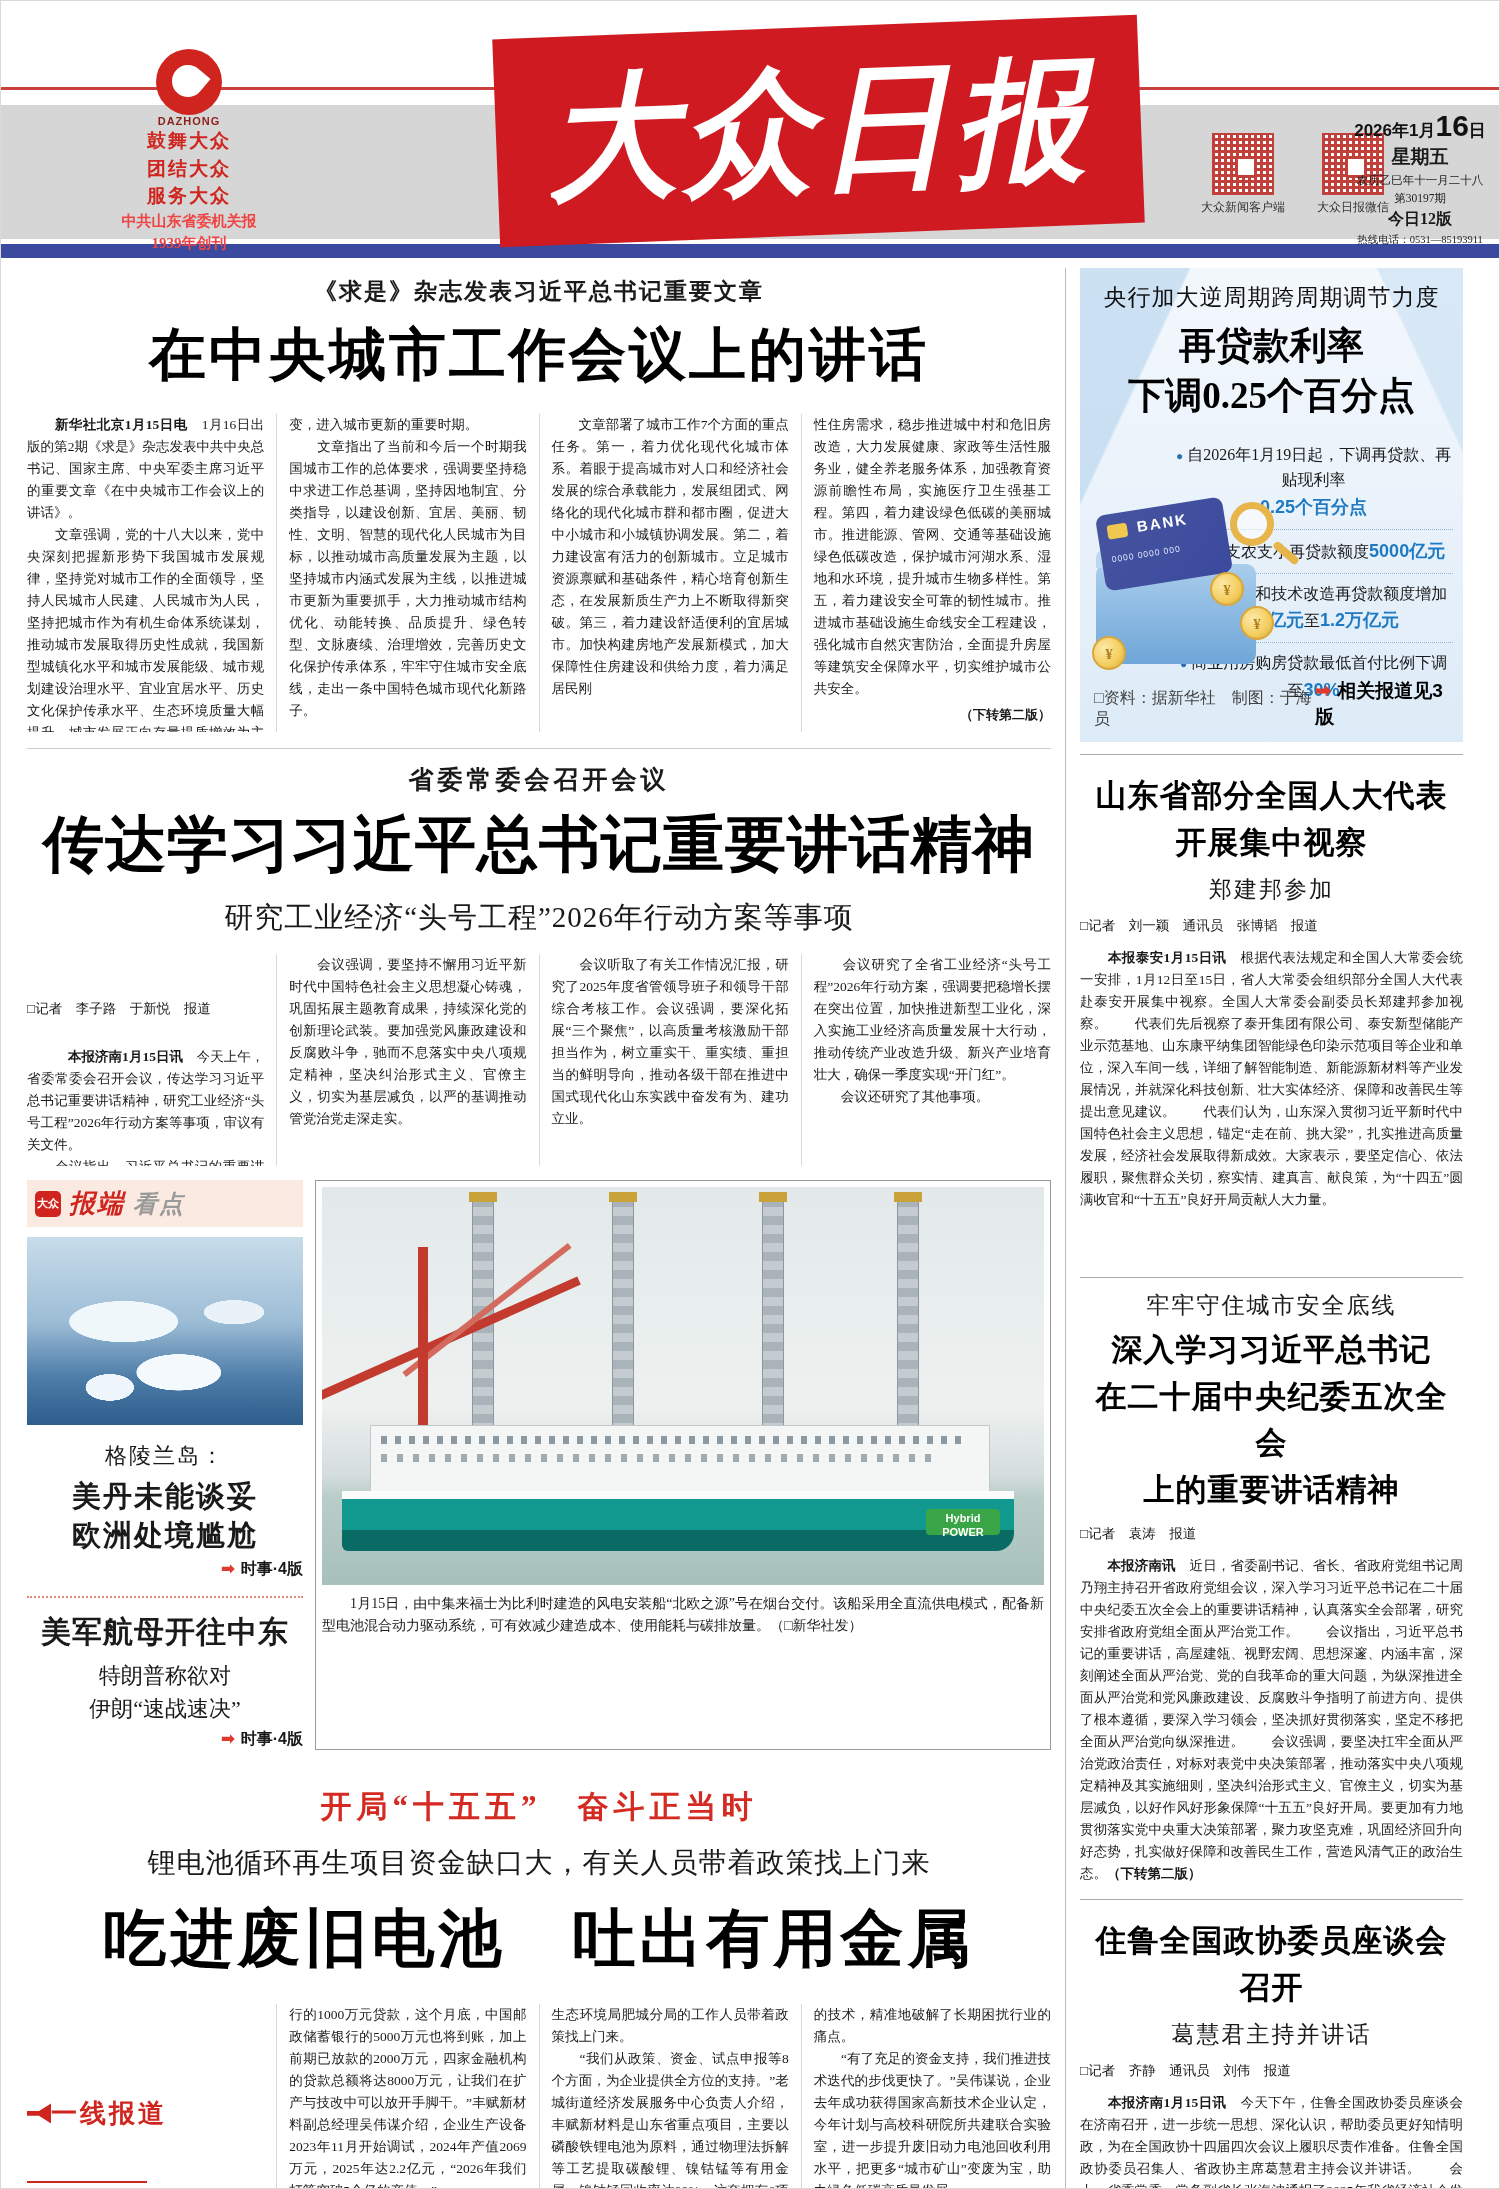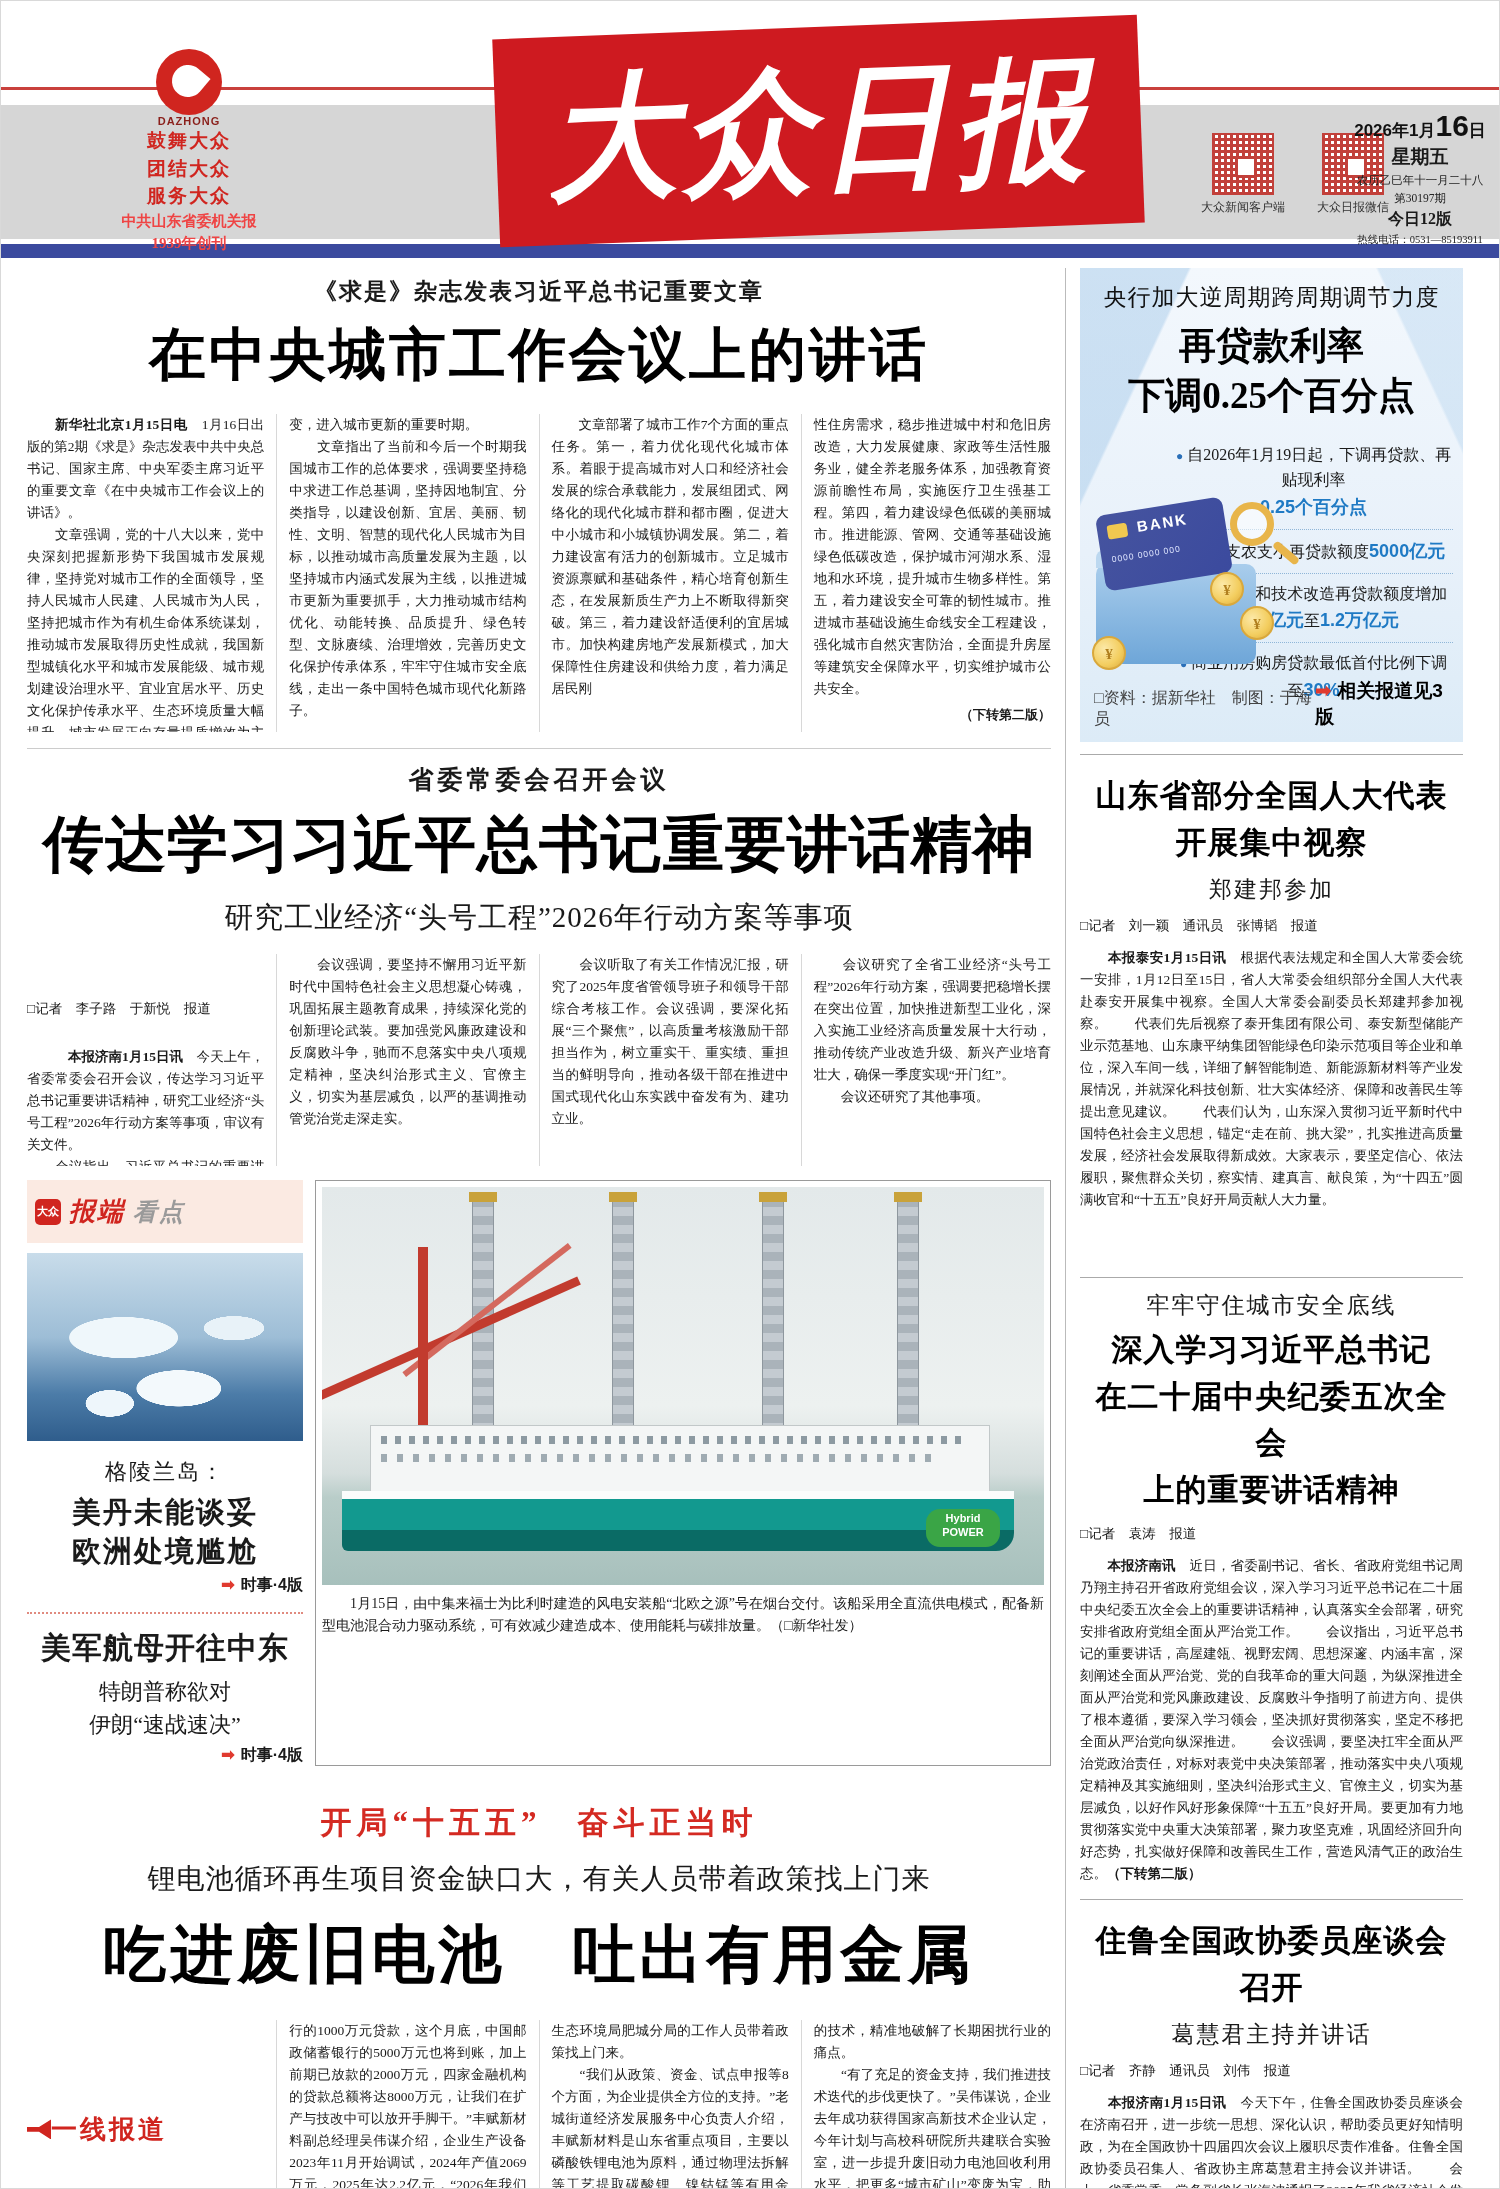--- a/index.html
+++ b/index.html
@@ -64,21 +64,21 @@
   .a1 .cols{ height:318px; margin-top:20px; }
   
   .a2{ margin-top:16px; border-top:1px solid #ccc; padding-top:14px; }
   .a2 .kicker{ font-size:25px; letter-spacing:4px; }
   .a2 .headline{ text-align:center; font-family:"Liberation Sans",sans-serif; font-size:61px; font-weight:900; letter-spacing:1px; margin-top:8px; color:#000; }
   .a2 .subhead{ text-align:center; font-size:29px; letter-spacing:1px; margin-top:12px; }
   .a2 .cols{ height:212px; margin-top:16px; }
   
   .bzone{ display:flex; margin-top:14px; }
   .sidebar{ width:288px; padding-right:12px; }
-  .sb-head{ display:flex; align-items:center; gap:8px; background:#fbeae2; padding:14px 8px; }
+  .sb-head{ display:flex; align-items:center; gap:8px; background:#fbeae2; padding:6px 8px; }
   .sb-chip{ width:26px; height:26px; border-radius:5px; background:#d0251f; color:#fff; font-size:11px; font-weight:bold;
     display:flex; align-items:center; justify-content:center; font-family:"Liberation Sans",sans-serif;}
   .sb-bold{ font-family:"Liberation Sans",sans-serif; font-size:26px; font-weight:900; font-style:italic; color:#d0251f; letter-spacing:2px;}
   .sb-light{ font-family:"Liberation Sans",sans-serif; font-size:24px; font-weight:900; font-style:italic; color:#9a9a9a; letter-spacing:2px;}
   .sb-photo{ margin-top:10px; width:100%; height:188px;
     background:
       radial-gradient(40px 22px at 30% 80%, #eef6fb 0 60%, transparent 61%),
       radial-gradient(70px 30px at 55% 72%, #f3f9fc 0 60%, transparent 61%),
       radial-gradient(50px 20px at 75% 40%, #e8f2f8 0 60%, transparent 61%),
       radial-gradient(90px 34px at 35% 45%, #eff7fb 0 60%, transparent 61%),
@@ -102,22 +102,22 @@
   .crane-boom{ position:absolute; left:-30px; top:150px; width:300px; height:9px; background:#c23b2e; transform:rotate(-24deg); }
   .crane-boom2{ position:absolute; left:60px; top:120px; width:210px; height:6px; background:#d4695e; transform:rotate(-38deg); }
   .superstructure{ position:absolute; left:48px; top:238px; width:620px; height:78px; background:#f4f6f6; border:1px solid #c2c8c9; }
   .superstructure .windows{ position:absolute; left:10px; top:10px; width:95%; height:8px;
     background:repeating-linear-gradient(90deg,#8d9aa2 0 6px,transparent 6px 14px); }
   .superstructure .windows2{ position:absolute; left:10px; top:28px; width:90%; height:8px;
     background:repeating-linear-gradient(90deg,#9fabb2 0 6px,transparent 6px 16px); }
   .hull{ position:absolute; left:20px; top:312px; width:672px; height:52px;
     background:linear-gradient(180deg,#12998f 0 60%, #0a6b65 60% 100%); border-radius:0 0 18px 6px; }
   .hull::before{ content:""; position:absolute; left:0; top:-8px; width:100%; height:8px; background:#fbfcfc; }
-  .badge{ position:absolute; right:44px; top:322px; width:74px; height:38px; background:#3aa546; color:#fff;
-    font-family:"Liberation Sans",sans-serif; font-size:11px; font-weight:bold; text-align:center; line-height:1.3; padding-top:2px; border-radius:14px;}
+  .badge{ position:absolute; right:44px; top:322px; width:74px; height:26px; background:#3aa546; color:#fff;
+    font-family:"Liberation Sans",sans-serif; font-size:11px; font-weight:bold; text-align:center; line-height:1.3; padding-top:2px; border-radius:4px;}
   .caption{ font-size:14px; line-height:1.55; text-align:justify; margin-top:8px; white-space:pre-wrap; }
   
   .a3-kicker{ text-align:center; color:#d42a22; font-size:31px; font-weight:bold; letter-spacing:5px; margin-top:36px; }
   .a3-subhead{ text-align:center; font-size:28px; letter-spacing:1px; margin-top:16px; }
   .a3-headline{ text-align:center; font-size:63px; font-weight:bold; letter-spacing:4px; margin-top:14px; color:#000; }
   .a3 .cols{ height:300px; margin-top:22px; }
   .feature-box{ margin-bottom:8px; }
   .feature-top{ display:flex; align-items:center; gap:0; }
   .mega{ width:24px; height:20px; background:#d0251f;
     clip-path:polygon(0 38%,50% 38%,100% 0,100% 100%,50% 62%,0 62%); }

